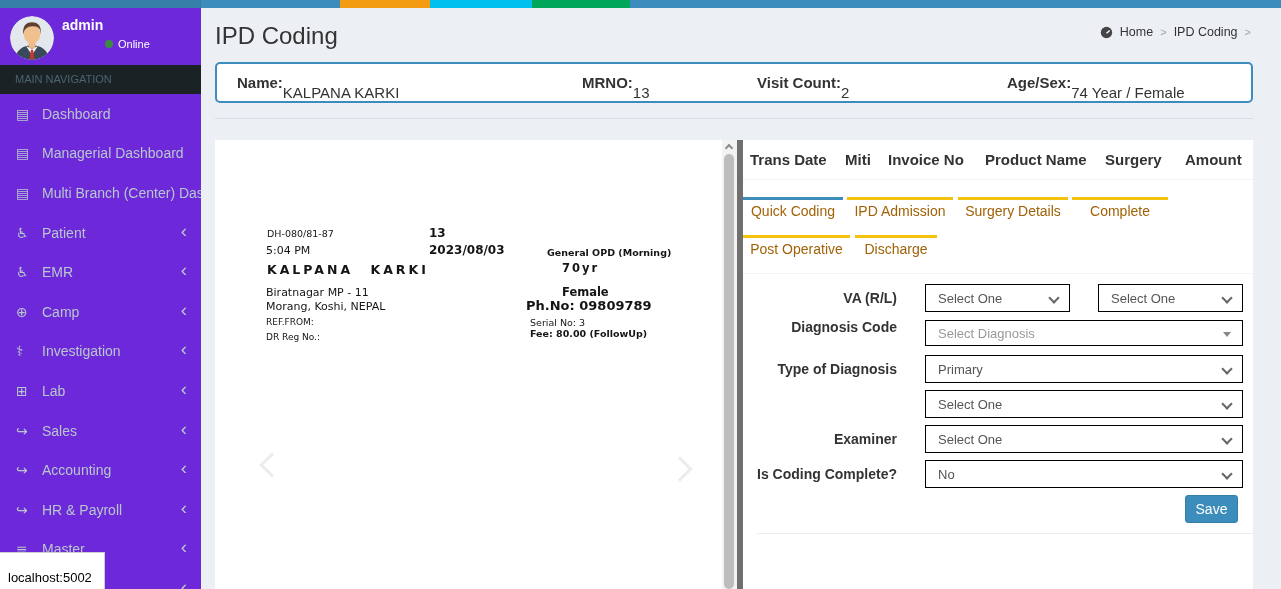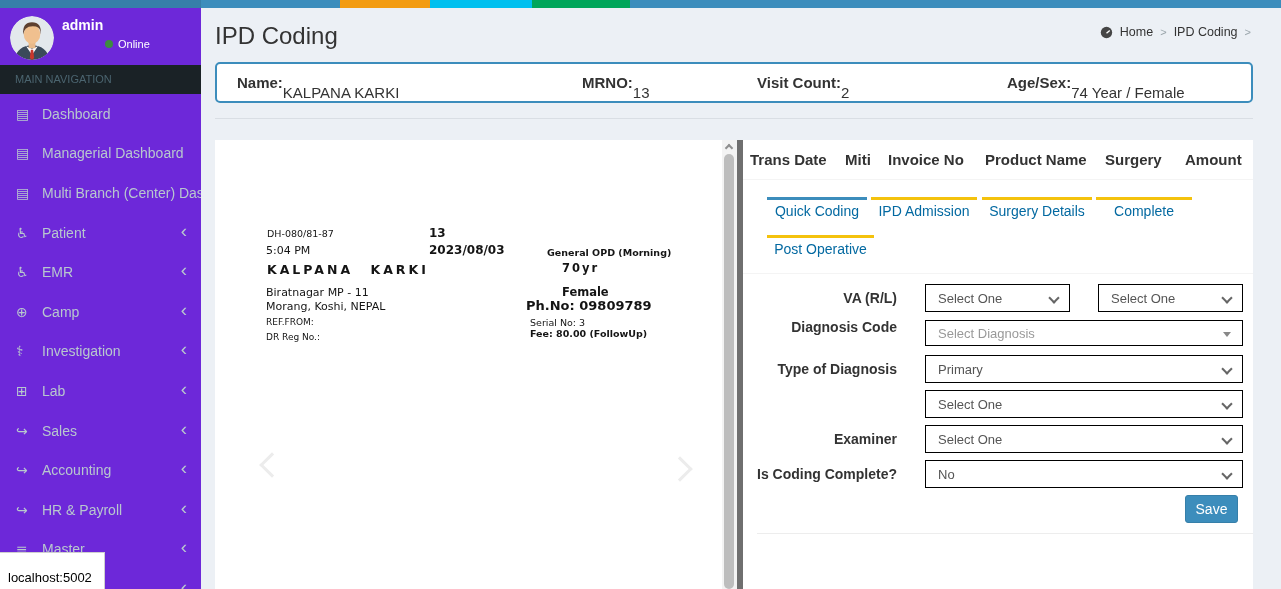--- a/index.html
+++ b/index.html
@@ -54,21 +54,21 @@
   .v-scroll { position:absolute; left:722px; top:140px; width:15px; height:449px; background:#f3f3f3; }
   .v-scroll .up { position:absolute; left:4px; top:5px; width:6px; height:6px; border-left:2px solid #8f8f8f; border-top:2px solid #8f8f8f; transform:rotate(45deg); }
   .v-scroll .thumb { position:absolute; left:2px; top:14px; width:10px; height:435px; background:#bdbdbd; border-radius:5px; }
   .dark-divider { position:absolute; left:737px; top:140px; width:6px; height:449px; background:#6f6f6f; }
 
   
   .right-panel { position:absolute; left:743px; top:140px; width:510px; height:449px; background:#fff; }
   .th { position:absolute; top:11px; font-weight:bold; font-size:15px; color:#333; white-space:nowrap; }
   .th-rule { position:absolute; top:39px; left:0; width:510px; border-top:1px solid #f4f4f4; }
 
-  .tab { position:absolute; height:24px; border-top:3px solid #f4c20d; background:#fff; display:flex; align-items:center; justify-content:center; font-size:14px; color:#0369a1; cursor:pointer; white-space:nowrap;margin-left:24px; }
+  .tab { position:absolute; height:24px; border-top:3px solid #f4c20d; background:#fff; display:flex; align-items:center; justify-content:center; font-size:14px; color:#a16207; cursor:pointer; white-space:nowrap; }
   .tab.active { border-top-color:#3c8dbc; }
   .tabs-rule { position:absolute; top:133px; left:0; width:510px; border-top:1px solid #f4f4f4; }
 
   .form-label { position:absolute; left:0; width:154px; text-align:right; font-weight:bold; font-size:14px; color:#333; line-height:28px; white-space:nowrap; }
   .sel { position:absolute; height:28px; background:#fff; border:1px solid #000; display:flex; align-items:center; padding-left:12px; font-size:13px; color:#555; cursor:pointer; }
   .sel .sel-chev { position:absolute; right:11px; top:9px; width:8px; height:8px; border-right:2px solid #666; border-bottom:2px solid #666; transform:rotate(45deg); }
   .sel.s2 { color:#999; height:26px; }
   .sel .s2-caret { position:absolute; right:11px; top:11px; width:0; height:0; border-left:4px solid transparent; border-right:4px solid transparent; border-top:5px solid #888; }
   .save-btn { position:absolute; left:442px; top:355px; width:53px; height:28px; background:#3c8dbc; border:1px solid #367fa9; border-radius:3px; color:#fff; font-size:14px; display:flex; align-items:center; justify-content:center; cursor:pointer; }
   .bottom-rule { position:absolute; top:393px; left:14px; width:496px; border-top:1px solid #ededed; }
@@ -223,20 +223,21 @@
     <div class="th" style="left:242px">Product Name</div>
     <div class="th" style="left:362px">Surgery</div>
     <div class="th" style="left:442px">Amount</div>
     <div class="th-rule"></div>
 
     <div class="tab active" style="left:0;    top:57px; width:100px;">Quick Coding</div>
     <div class="tab" style="left:104px; top:57px; width:106px;">IPD Admission</div>
     <div class="tab" style="left:215px; top:57px; width:110px;">Surgery Details</div>
     <div class="tab" style="left:329px; top:57px; width:96px;">Complete</div>
     <div class="tab" style="left:0;    top:95px; width:107px;">Post Operative</div>
+    <div class="tab" style="left:112px; top:95px; width:82px;">Discharge</div>
     <div class="tabs-rule"></div>
 
     <div class="form-label" style="top:144px">VA (R/L)</div>
     <div class="sel" style="left:182px; top:144px; width:145px;">
       <span>Select One</span>
         <span class="sel-chev"></span>
     </div>
     <div class="sel" style="left:355px; top:144px; width:145px;">
       <span>Select One</span>
         <span class="sel-chev"></span>

